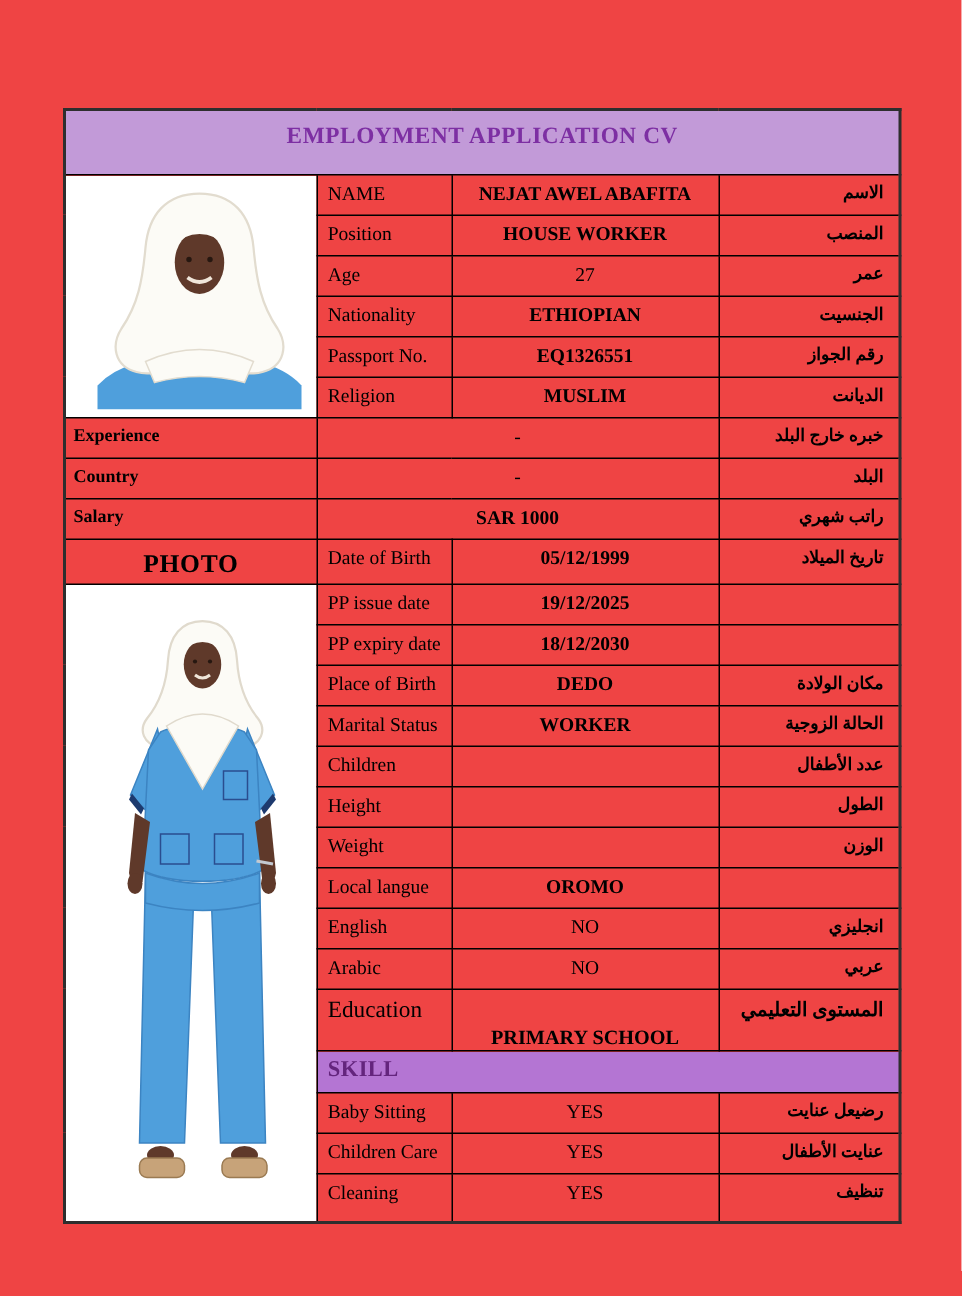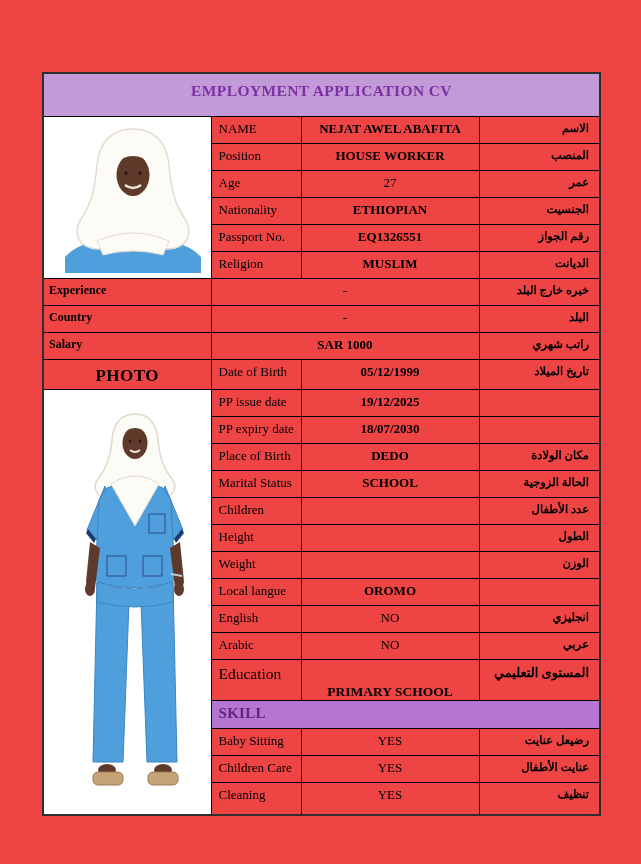--- a/index.html
+++ b/index.html
@@ -157,31 +157,31 @@
           <rect x="48" y="376" width="30" height="13" rx="5" fill="#c7a379" stroke="#9a7a52" stroke-width="1"></rect>
           <rect x="103" y="376" width="30" height="13" rx="5" fill="#c7a379" stroke="#9a7a52" stroke-width="1"></rect>
         </svg>
       </td>
       <td class="lbl">PP issue date</td>
       <td class="val vb">19/12/2025</td>
       <td class="ar"></td>
     </tr>
     <tr>
       <td class="lbl">PP expiry date</td>
-      <td class="val vb">18/07/2030</td>
+      <td class="val vb">18/12/2030</td>
       <td class="ar"></td>
     </tr>
     <tr>
       <td class="lbl">Place of Birth</td>
       <td class="val vb">DEDO</td>
       <td class="ar">مكان الولادة</td>
     </tr>
     <tr>
       <td class="lbl">Marital Status</td>
-      <td class="val vb">SCHOOL</td>
+      <td class="val vb">WORKER</td>
       <td class="ar">الحالة الزوجية</td>
     </tr>
     <tr>
       <td class="lbl">Children</td>
       <td class="val"></td>
       <td class="ar">عدد الأطفال</td>
     </tr>
     <tr>
       <td class="lbl">Height</td>
       <td class="val"></td>

